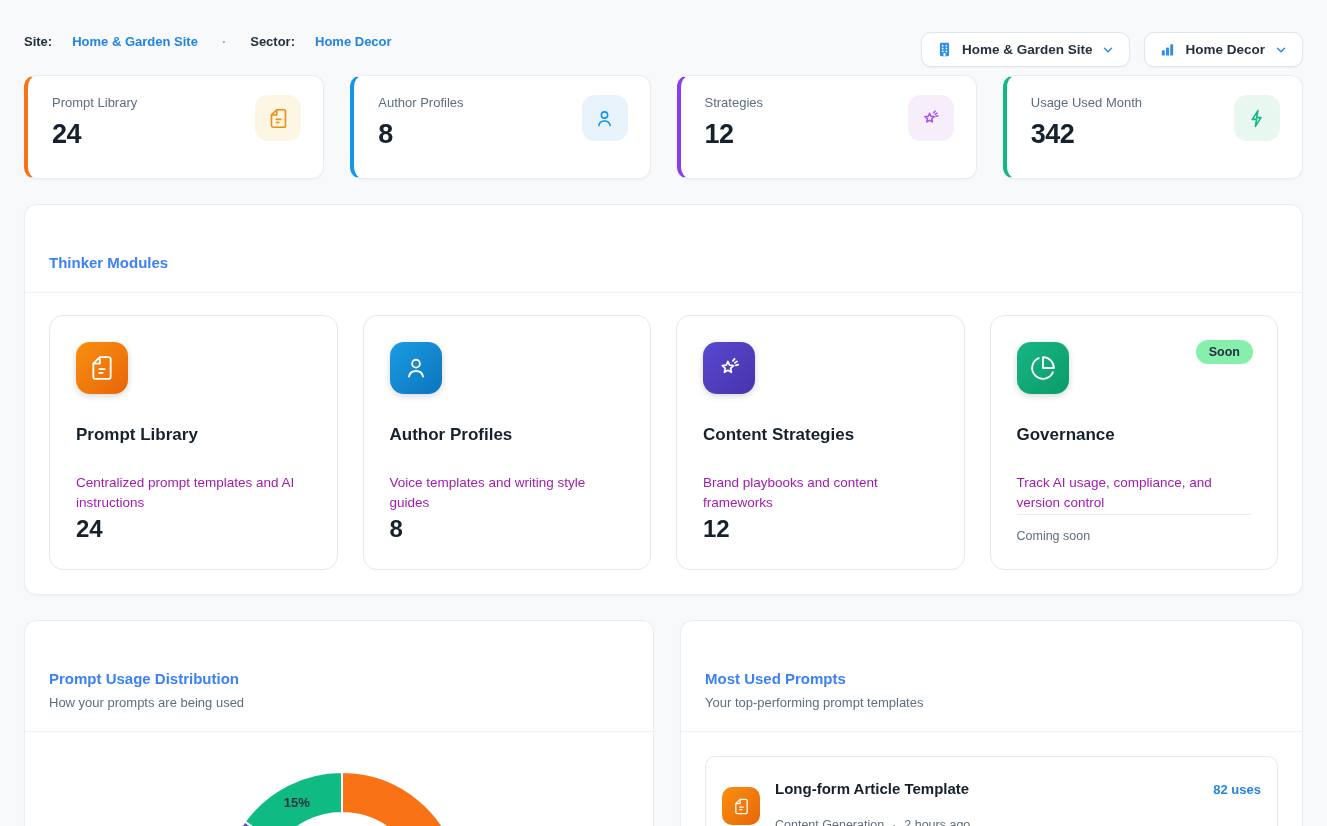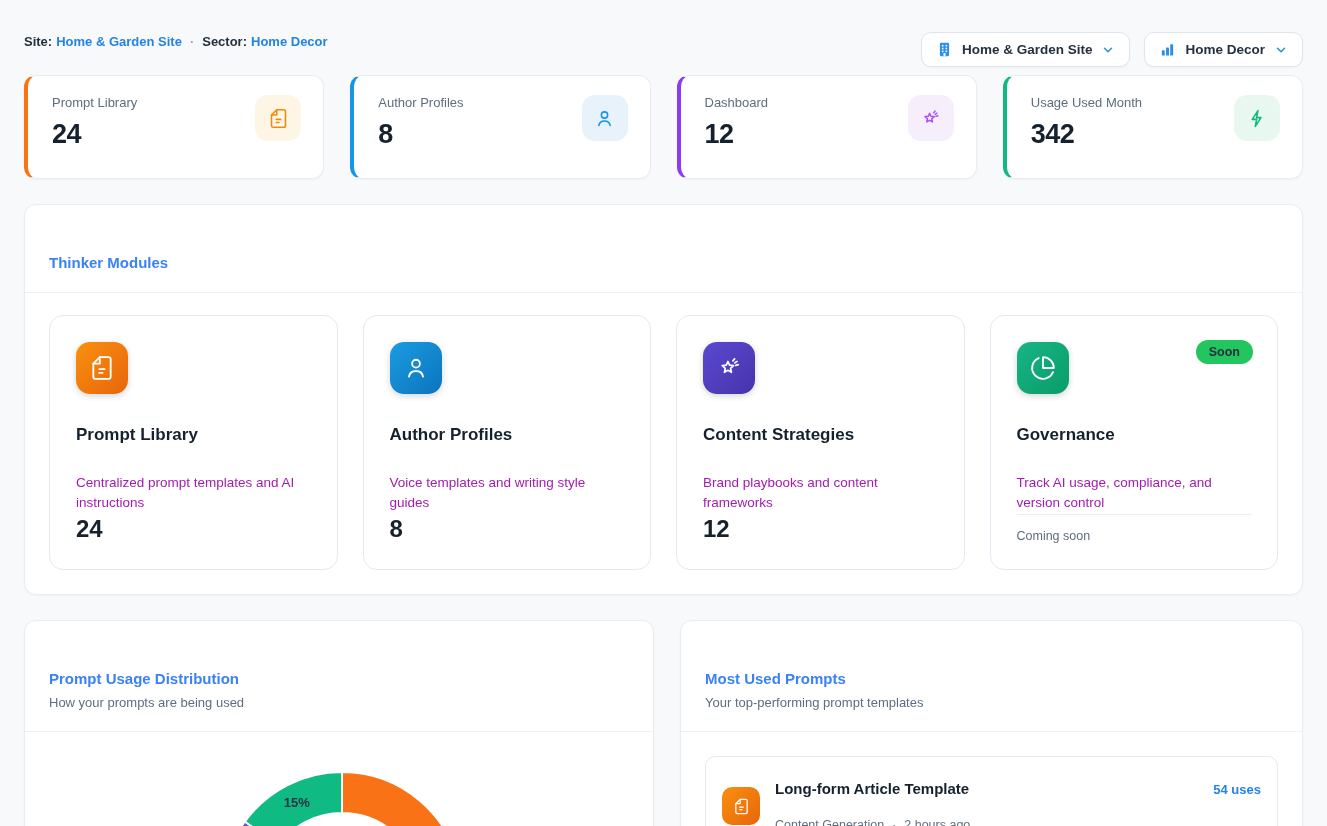--- a/index.html
+++ b/index.html
@@ -7,21 +7,21 @@
   body {
     background:#f7f9fa;
     font-family:"Liberation Sans","DejaVu Sans",sans-serif;
     color:#1b2531;
   }
   .page { padding:25px 24px 0; }
 
   
   .header { display:flex; justify-content:space-between; align-items:flex-start; }
   .page-title { font-size:23px; font-weight:800; letter-spacing:-0.3px; color:#16212e; }
-  .subtitle { margin-top:9px; font-size:13px; font-weight:700; color:#25313f; display:flex; gap:4px; align-items:center; }
+  .subtitle { margin-top:9px; font-size:13px; font-weight:700; color:#25313f; display:flex; gap:20px; align-items:center; }
   .subtitle a { color:#2284e4; text-decoration:none; font-weight:700; cursor:pointer; }
   .subtitle .dot { color:#9aa7b5; font-weight:700; padding:0 4px; }
   .selectors { display:flex; gap:14px; margin-top:7px; }
   .select-btn {
     display:flex; align-items:center; gap:9px;
     background:#fff; border:1px solid #dde6ee; border-radius:10px;
     padding:8px 14px; font-size:13.5px; font-weight:700; color:#25313f;
     box-shadow:0 1px 2px rgba(16,24,40,.04); cursor:pointer;
     font-family:inherit;
   }
@@ -68,21 +68,21 @@
     box-shadow:0 2px 6px rgba(16,24,40,.18);
   }
   .grad-orange { background:linear-gradient(135deg,#f9900f,#e8650a); }
   .grad-blue   { background:linear-gradient(135deg,#1b9ce1,#0b74bd); }
   .grad-purple { background:linear-gradient(135deg,#5a49d0,#4633ab); }
   .grad-green  { background:linear-gradient(135deg,#17b585,#0a9c68); }
   .module-title { margin-top:31px; font-size:17px; font-weight:800; color:#16212e; }
   .module-desc { margin-top:28px; font-size:13.5px; line-height:1.5; color:#a21caf; max-width:250px; }
   .module-count { margin-top:auto; font-size:24px; font-weight:800; color:#16212e; }
   .soon-badge {
-    position:absolute; top:24px; right:24px; background:#22c55e; color:#25313f;
+    position:absolute; top:24px; right:24px; background:#86efac; color:#25313f;
     font-size:12.5px; font-weight:700; padding:5px 13px; border-radius:999px;
   }
   .module-divider { margin-top:auto; border-top:1px solid #e9edf2; }
   .module-footnote { padding-top:14px; font-size:12.5px; color:#5d6e80; }
 
   
   .bottom-row { display:grid; grid-template-columns:1fr 1fr; gap:26px; }
   .bottom-row .panel { height:340px; }
   .chart-body { padding:0; }
   .chart-body svg { display:block; }
@@ -181,21 +181,21 @@
       <div class="stat-icon bg-blue">
         <svg width="21" height="21" viewBox="0 0 24 24" fill="none" stroke="currentColor" stroke-width="1.8" stroke-linecap="round" stroke-linejoin="round">
           <circle cx="12" cy="8" r="3.6"></circle>
             <path d="M5.5 20c.6-3.2 3.2-5.2 6.5-5.2s5.9 2 6.5 5.2"></path>
         </svg>
       </div>
     </div>
 
     <div class="stat-card" style="--accent:#8b3cf2">
       <div>
-        <div class="stat-label">Dashboard</div>
+        <div class="stat-label">Strategies</div>
         <div class="stat-value">12</div>
       </div>
       <div class="stat-icon bg-purple">
         <svg width="21" height="21" viewBox="0 0 24 24" fill="none" stroke="currentColor" stroke-width="1.7" stroke-linecap="round" stroke-linejoin="round">
           <path d="M11 6 L12.53 9.4 L16.23 9.8 L13.47 12.3 L14.23 15.95 L11 14.1 L7.77 15.95 L8.53 12.3 L5.77 9.8 L9.47 9.4 Z"></path>
           <path d="M15.6 5.4l1.6-1.8"></path>
             <path d="M17.4 7.3l2-1.4"></path>
             <path d="M18.3 9.6l2.2-.7"></path>
         </svg>
       </div>
@@ -313,19 +313,19 @@
             </svg>
           </div>
           <div class="prompt-text">
             <div class="prompt-title">Long-form Article Template</div>
             <div class="prompt-meta">
               <span>Content Generation</span>
               <span>·</span>
               <span>2 hours ago</span>
             </div>
           </div>
-          <span class="prompt-uses">54 uses</span>
+          <span class="prompt-uses">82 uses</span>
         </div>
       </div>
     </div>
   </div>
 
 </div>
 
 </body></html>

